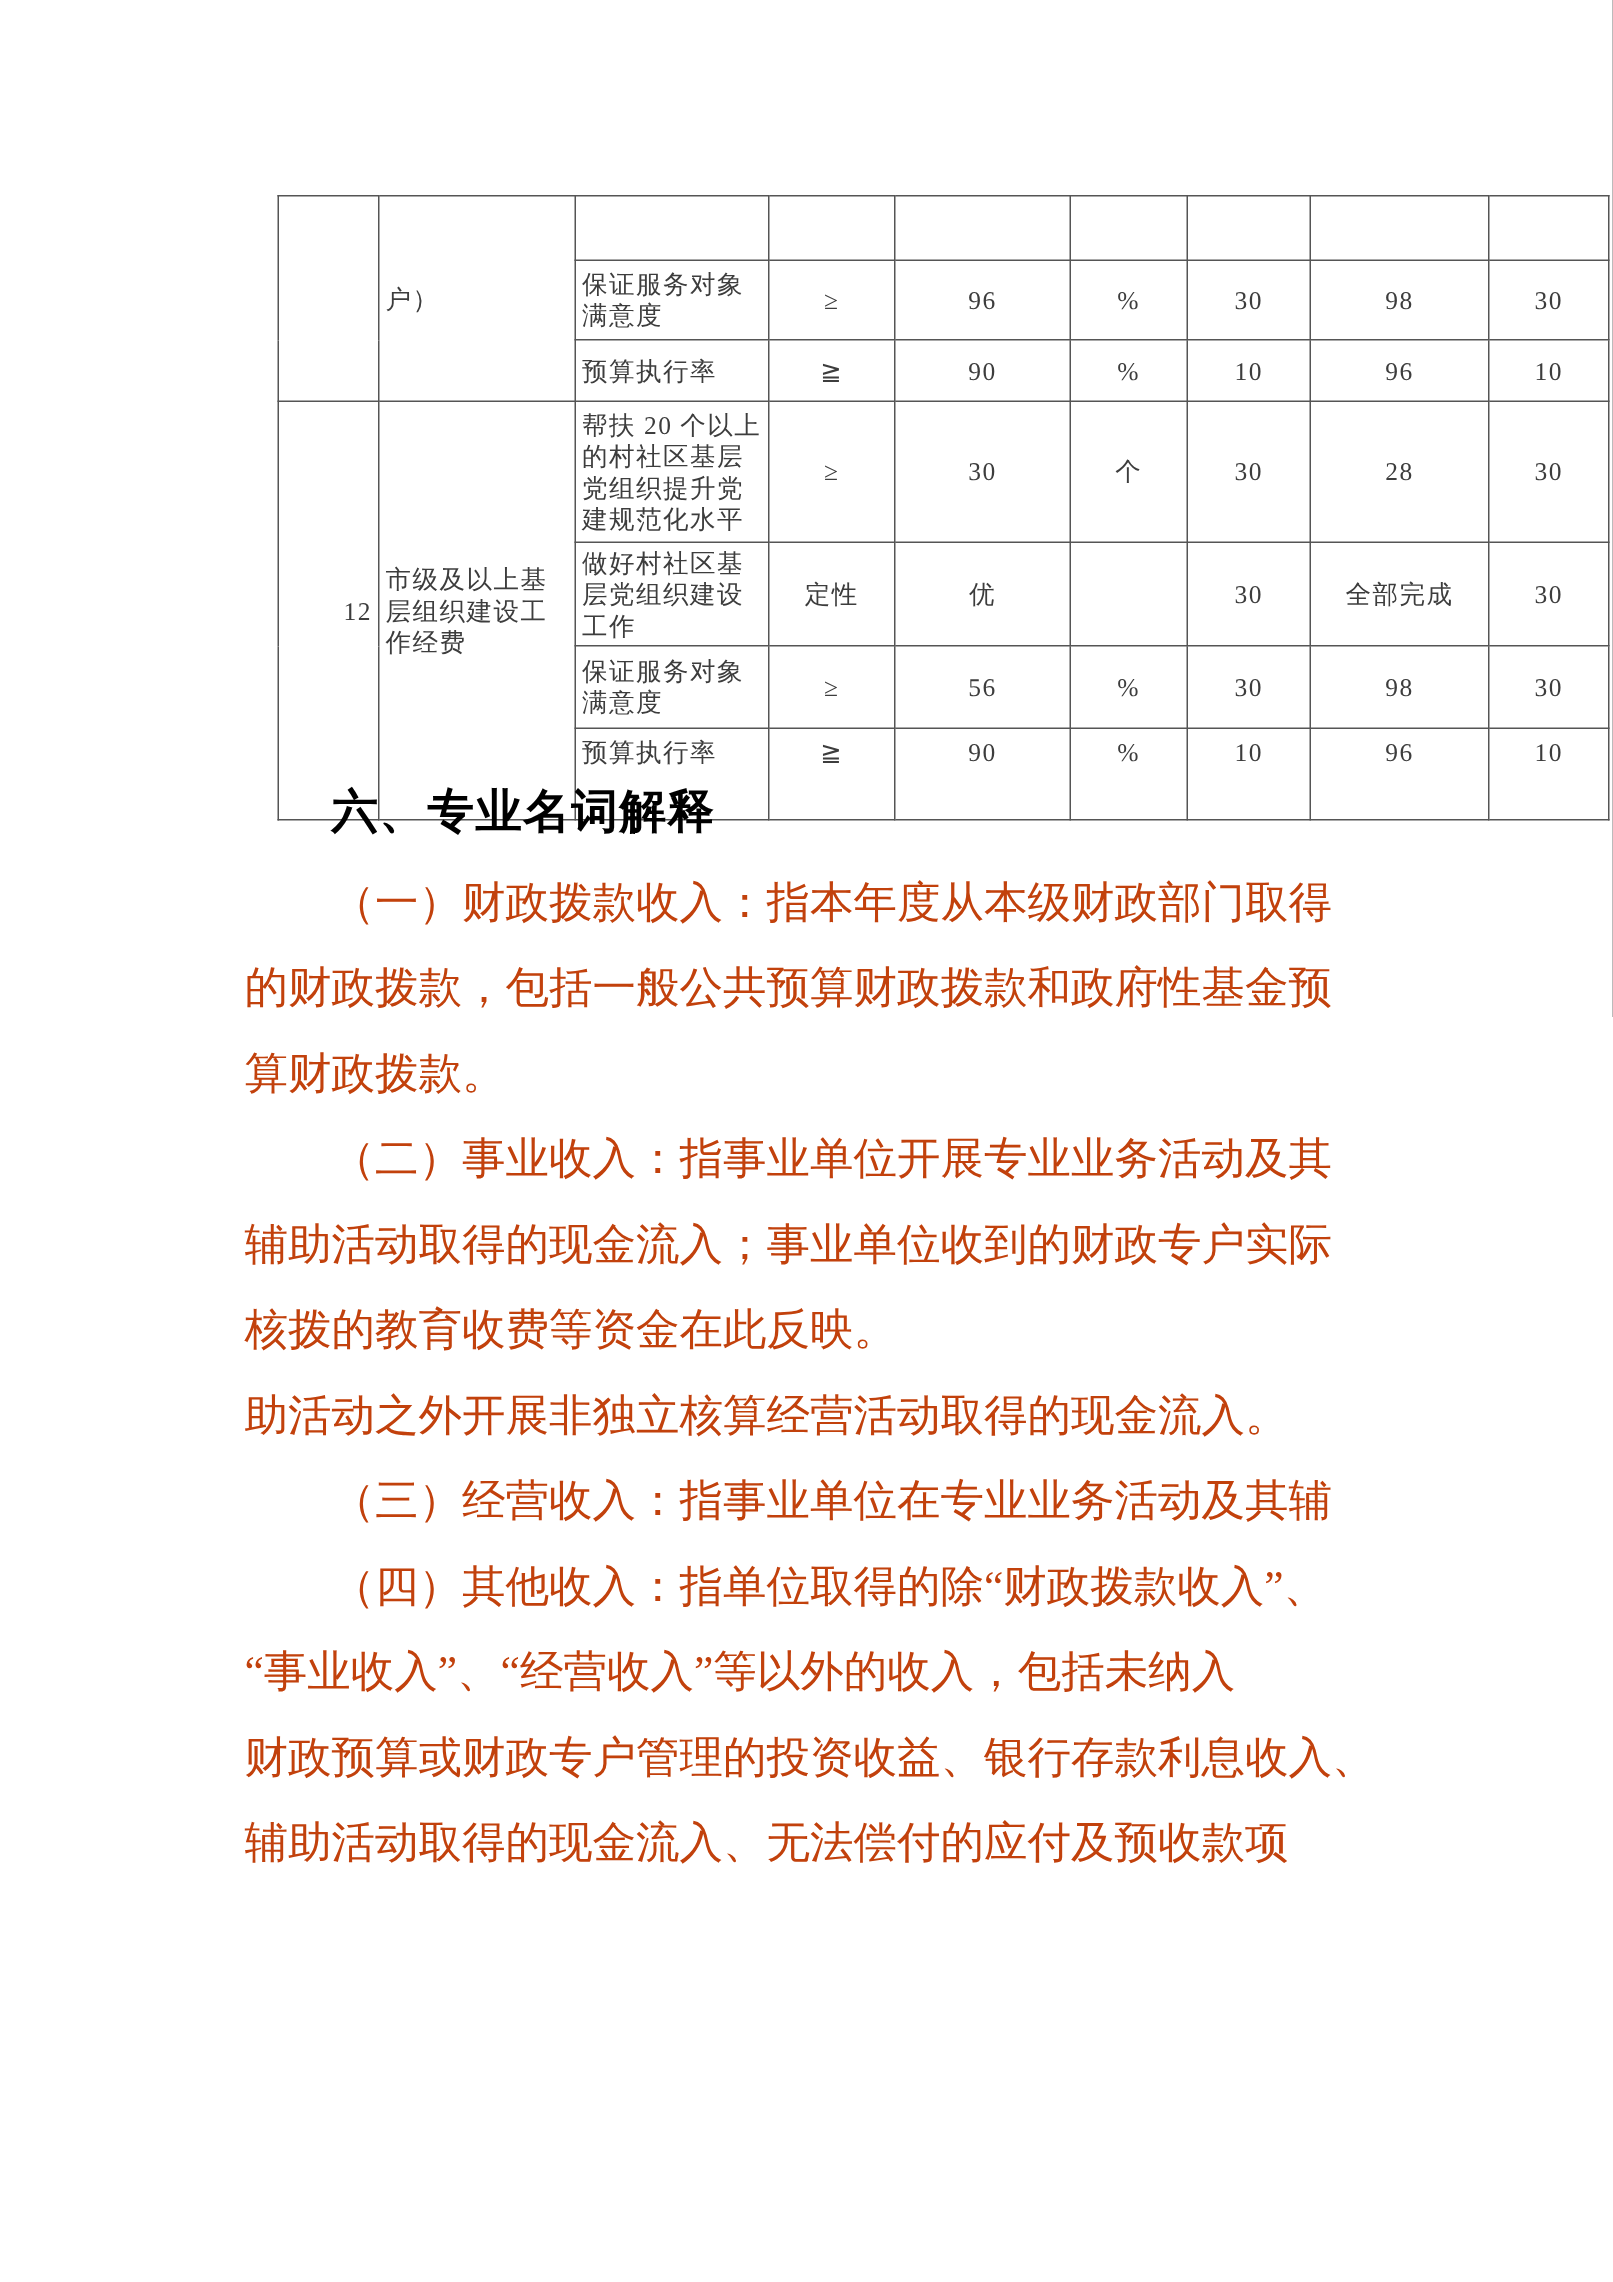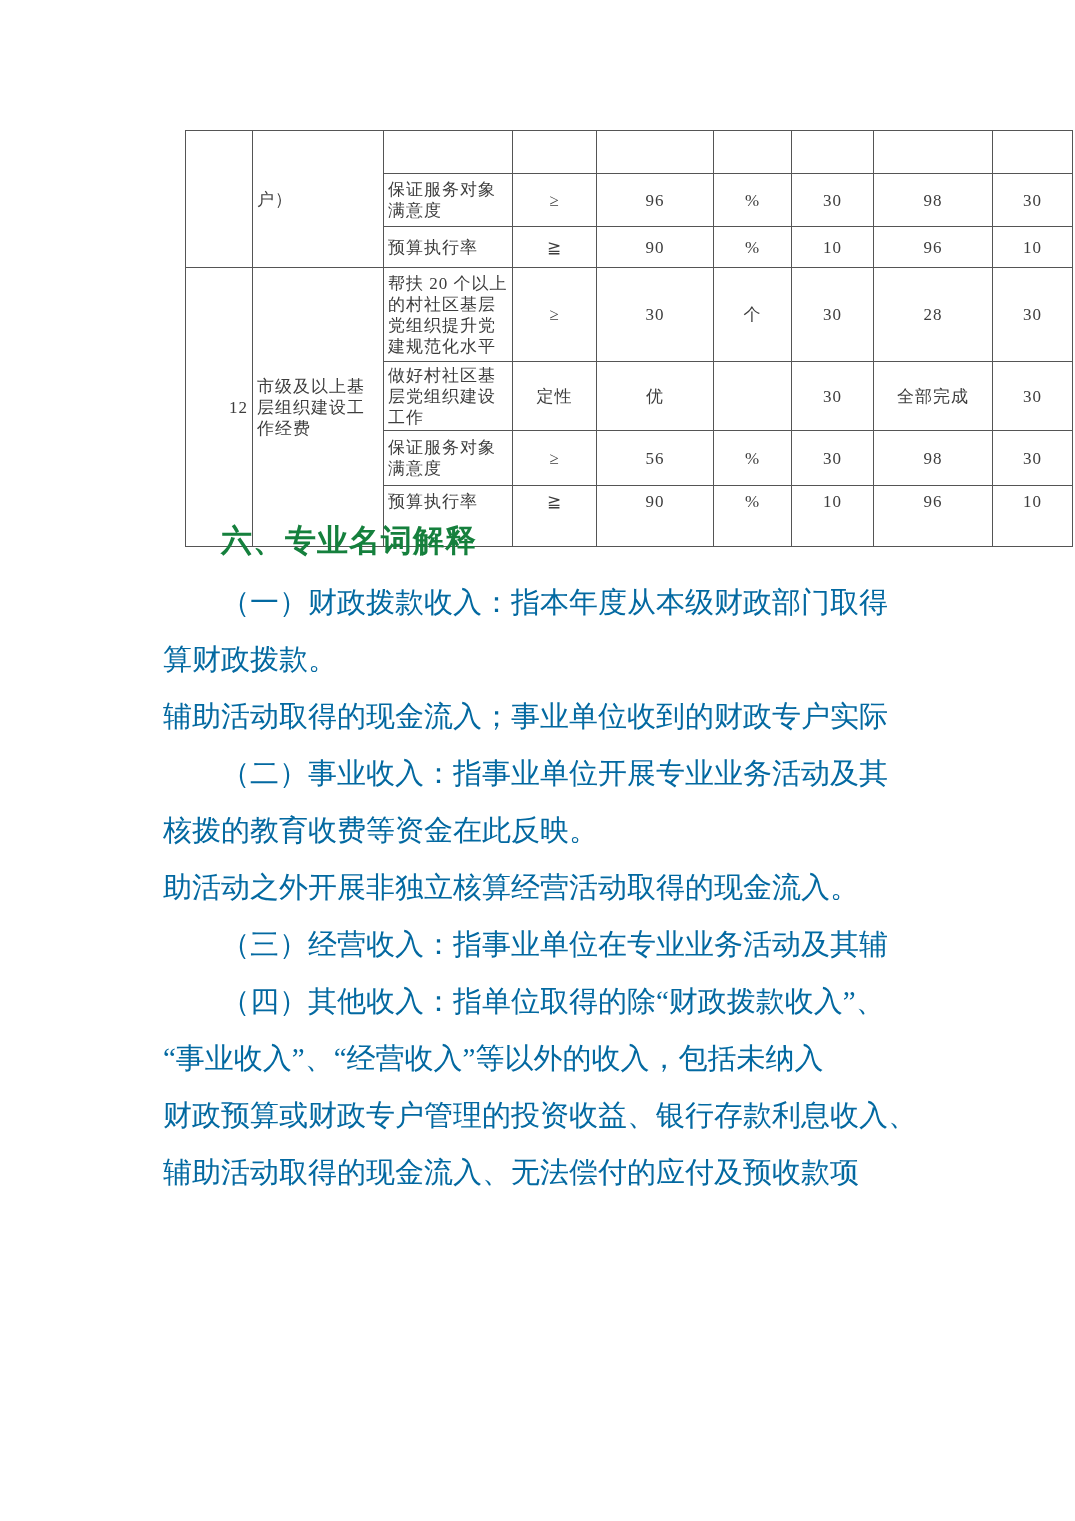--- a/index.html
+++ b/index.html
@@ -45,35 +45,35 @@
   tr.r6 td{height:53px;vertical-align:top;padding-top:5px;}
   
   .heading{
     position:absolute;
     left:163px;top:521px;
     padding-left:58px;
     font-family:"Liberation Sans","DejaVu Sans",sans-serif;
     font-weight:700;
     font-size:31px;
     line-height:40px;
-    color:#15803d;
+    color:#000000;
     letter-spacing:1px;
     white-space:nowrap;
   }
   .doc-body{
     position:absolute;
     left:163px;top:574px;
     width:742px;
   }
   .line{
     font-size:29px;
     line-height:57px;
     height:57px;
     white-space:nowrap;
-    color:#0369a1;
+    color:#c2410c;
   }
   .indent{padding-left:58px;}
 </style>
 </head>
 <body>
 
 <div class="page">
 
   <table class="perf-table">
     <colgroup>
@@ -155,23 +155,24 @@
         <td class="c">96</td>
         <td class="c">10</td>
       </tr>
     </tbody>
   </table>
 
   <div class="heading">六、专业名词解释</div>
 
   <div class="doc-body">
     <div class="line indent">（一）财政拨款收入：指本年度从本级财政部门取得</div>
+    <div class="line">的财政拨款，包括一般公共预算财政拨款和政府性基金预</div>
     <div class="line">算财政拨款。</div>
+    <div class="line indent">（二）事业收入：指事业单位开展专业业务活动及其</div>
     <div class="line">辅助活动取得的现金流入；事业单位收到的财政专户实际</div>
-    <div class="line indent">（二）事业收入：指事业单位开展专业业务活动及其</div>
     <div class="line">核拨的教育收费等资金在此反映。</div>
     <div class="line">助活动之外开展非独立核算经营活动取得的现金流入。</div>
     <div class="line indent">（三）经营收入：指事业单位在专业业务活动及其辅</div>
     <div class="line indent">（四）其他收入：指单位取得的除“财政拨款收入”、</div>
     <div class="line">“事业收入”、“经营收入”等以外的收入，包括未纳入</div>
     <div class="line">财政预算或财政专户管理的投资收益、银行存款利息收入、</div>
     <div class="line">辅助活动取得的现金流入、无法偿付的应付及预收款项</div>
   </div>
 
 </div>

